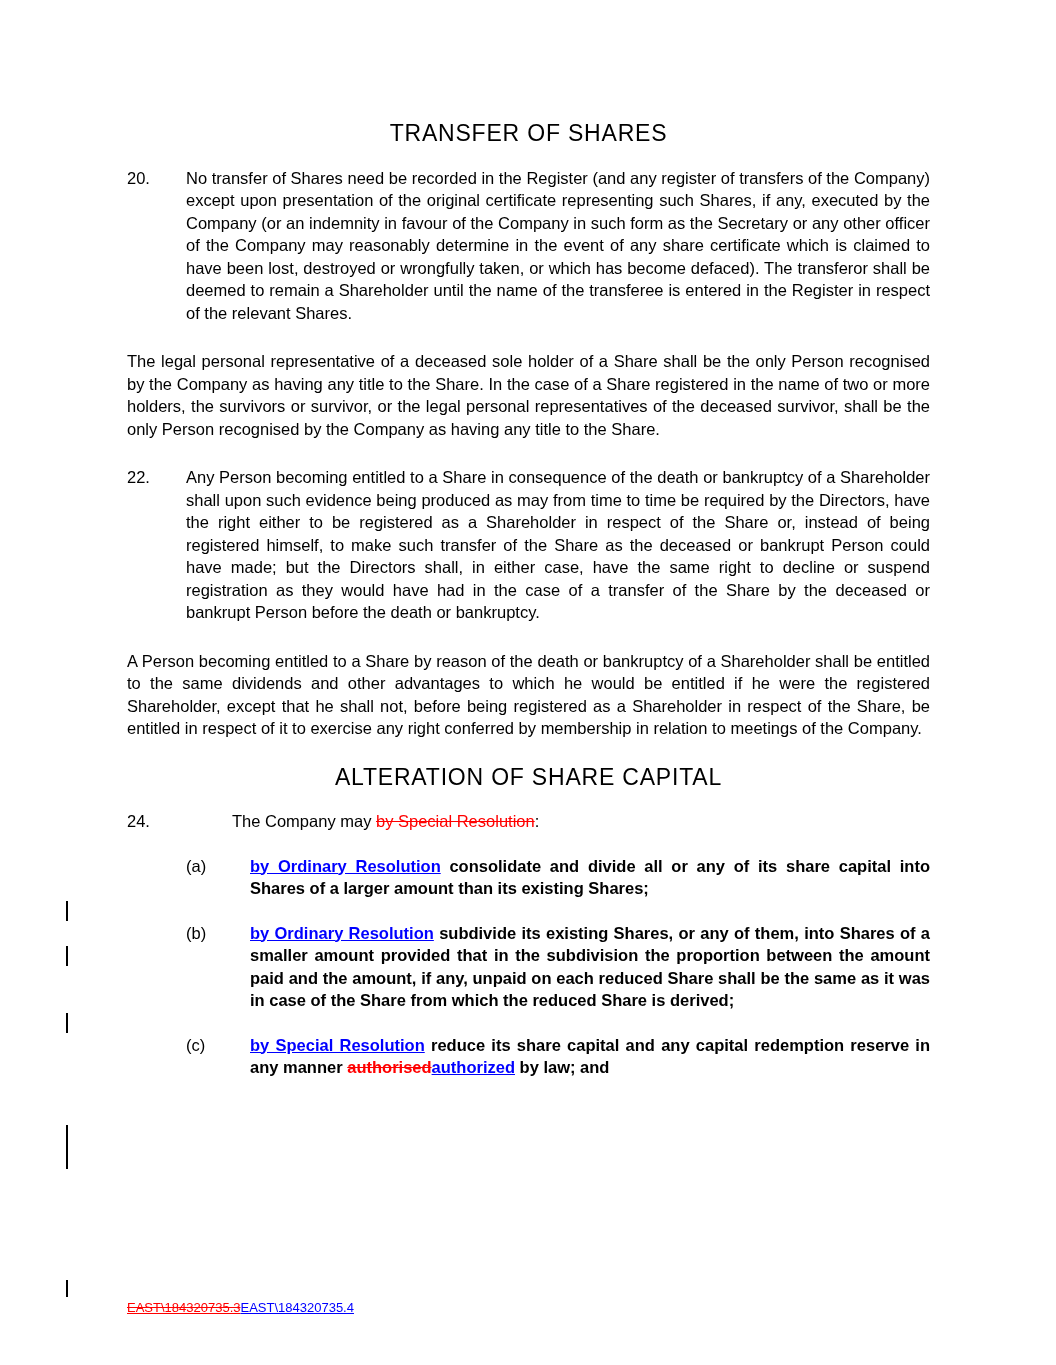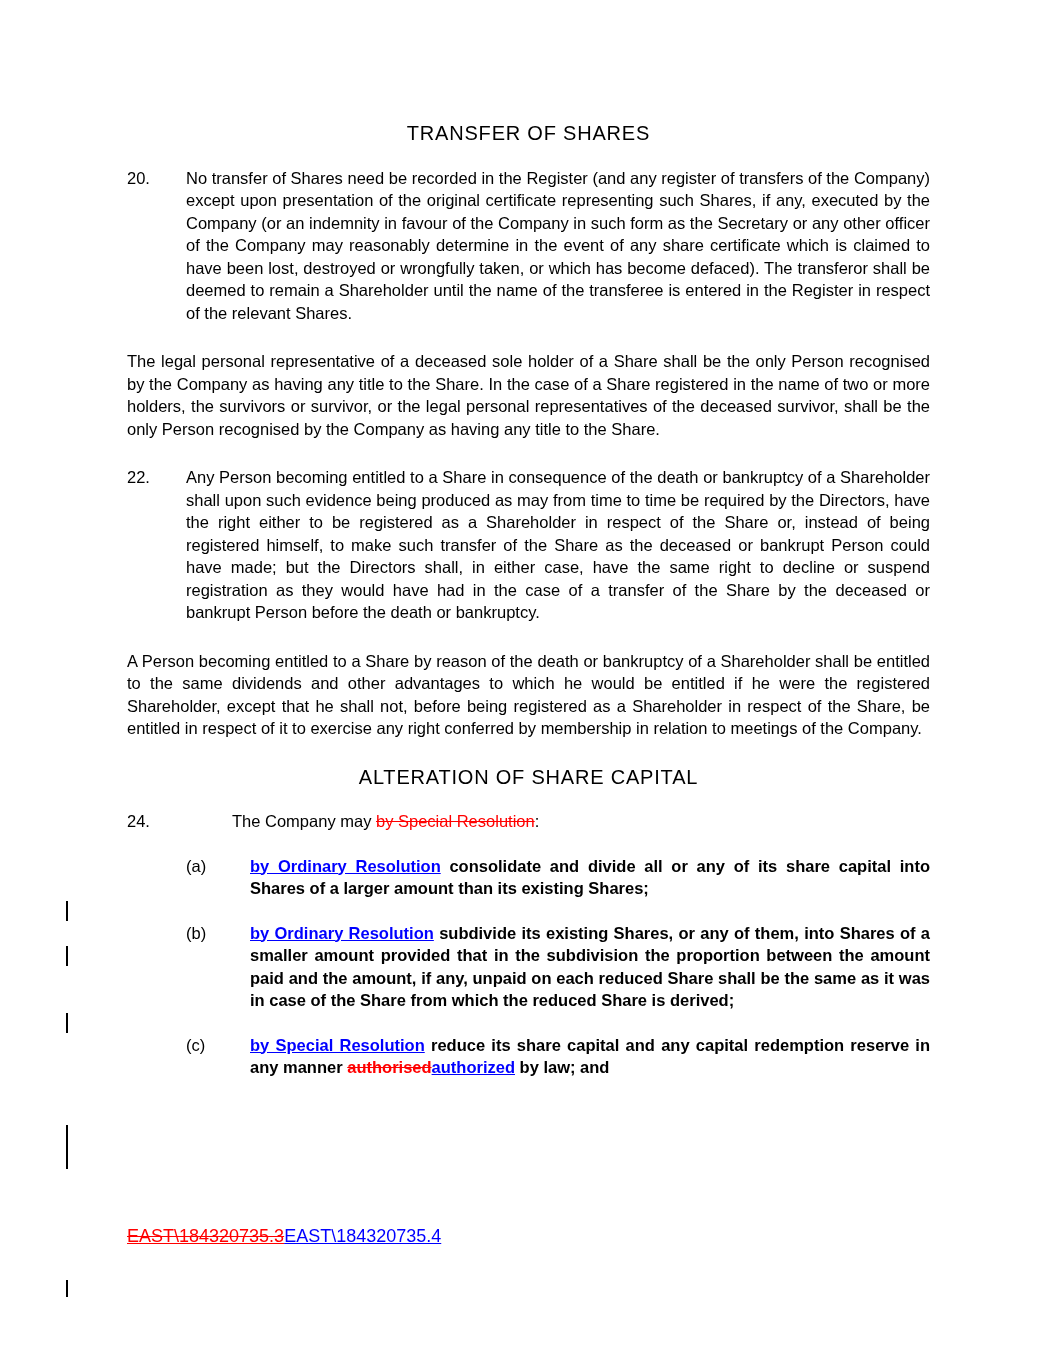--- a/index.html
+++ b/index.html
@@ -11,21 +11,21 @@
     font-family: "Liberation Sans", sans-serif;
     font-size: 16.5px;
     line-height: 22.5px;
     color: #000000;
     overflow: hidden;
   }
   .content {
     padding: 96px 126px 0 127px;
   }
   h2.heading {
-    font-size: 20px;
+    font-size: 23px;
     font-weight: normal;
     letter-spacing: 0.8px;
     text-align: center;
     margin: 26px 0 22px 0;
     line-height: 22.5px;
   }
   .para {
     display: flex;
     margin: 0 0 26px 0;
   }
@@ -54,22 +54,22 @@
     color: var(--deletion, #ff0000);
     text-decoration: line-through;
   }
   .ins {
     color: var(--insertion, #0000ff);
     text-decoration: underline;
   }
   .footer {
     position: absolute;
     left: 127px;
-    top: 1228px;
-    font-size: 18px;
+    top: 1299px;
+    font-size: 13px;
     line-height: 17px;
   }
   .footer .del {
     text-decoration: line-through underline;
   }
   .change-bar {
     position: absolute;
     left: 66px;
     width: 2px;
     background: #000000;

